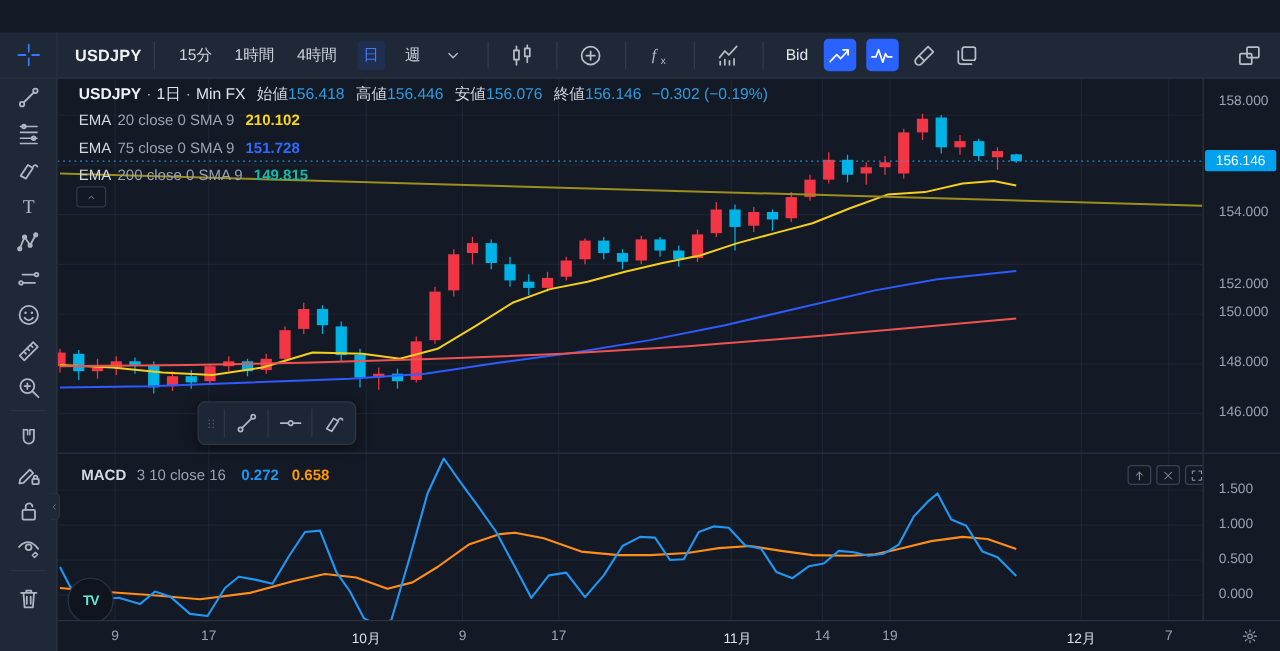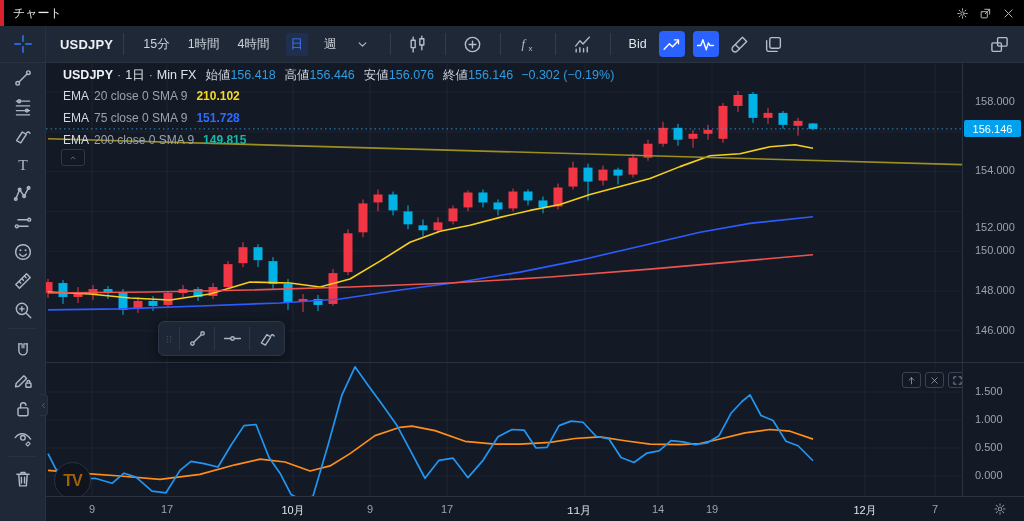--- a/index.html
+++ b/index.html
@@ -78,69 +78,40 @@
       border:1px solid #2e3748;border-radius:6px;box-shadow:0 2px 10px rgba(0,0,0,.55);z-index:7;}
   #float-bar .fcell{width:34px;height:35px;display:flex;align-items:center;justify-content:center;color:#aeb6c3;cursor:pointer;}
   #float-bar .fcell svg{width:19px;height:19px;}
   #float-bar .fhandle{width:20px;color:#5a6578;cursor:grab;}
   #float-bar .fhandle svg{width:10px;height:14px;}
   #float-bar .fsep{width:1px;height:23px;background:#2e3748;}
 
   
   #tv-logo{position:absolute;left:8px;top:399px;width:37px;height:37px;border-radius:50%;background:#10141e;
       border:1px solid #2a3240;display:flex;align-items:center;justify-content:center;z-index:5;cursor:pointer;
-      color:#a16207;font-weight:700;font-size:16px;letter-spacing:-1px;}
+      color:#5eead4;font-weight:700;font-size:11px;letter-spacing:-1px;}
 
   
   #price-axis{position:absolute;left:962px;top:63px;width:62px;height:433px;background:#131a25;border-left:1px solid #2a3240;z-index:4;cursor:ns-resize;}
   .ax-lbl{position:absolute;left:12px;font-size:11px;color:#9aa3b2;}
   #cur-price{position:absolute;left:1px;right:3px;height:17px;border-radius:2px;background:#00a2f0;color:#fff;
       font-size:11px;display:flex;align-items:center;justify-content:center;}
 
   
   #time-axis{position:absolute;left:46px;right:0;bottom:0;height:25px;background:#131a25;border-top:1px solid #2a3240;z-index:4;cursor:ew-resize;}
   .tx-lbl{position:absolute;top:6px;font-size:11px;color:#9aa3b2;transform:translateX(-50%);}
   .tx-lbl.major{color:#dde2e9;}
   #ta-gear{position:absolute;right:17px;top:5px;color:#8a93a3;width:14px;height:14px;cursor:pointer;}
   #ta-gear svg{width:14px;height:14px;}
 </style>
 </head>
 <body>
 
 <div id="app">
 
-  <div id="titlebar">
-    <div class="accent"></div>
-    <div class="wtitle">チャート</div>
-    <div class="winbtns">
-        <div class="winbtn">
-          <span class="icon" style="display: flex;">
-            <svg viewBox="0 0 18 18">
-              <circle cx="9" cy="9" r="2.3"></circle>
-              <path d="M9 2.4v2.1M9 13.5v2.1M2.4 9h2.1M13.5 9h2.1M4.3 4.3l1.5 1.5M12.2 12.2l1.5 1.5M13.7 4.3l-1.5 1.5M5.8 12.2l-1.5 1.5"></path>
-            </svg>
-          </span>
-        </div>
-        <div class="winbtn">
-          <span class="icon" style="display: flex;">
-            <svg viewBox="0 0 18 18">
-              <rect x="3" y="6.5" width="8.5" height="8.5" rx="1"></rect>
-              <path d="M8 3.2h6.8V10M14.5 3.5L8.8 9.2"></path>
-            </svg>
-          </span>
-        </div>
-        <div class="winbtn">
-          <span class="icon" style="display: flex;">
-            <svg viewBox="0 0 18 18">
-              <path d="M4 4l10 10M14 4L4 14"></path>
-            </svg>
-          </span>
-        </div>
-      </div>
-  </div>
 
   <div id="toolbar">
     <div class="tb-symbol">USDJPY</div>
     <div class="tb-sep"></div>
     <div id="intervals" style="display:flex;align-items:center;">
         <div class="ivl">15分</div>
         <div class="ivl">1時間</div>
         <div class="ivl">4時間</div>
         <div class="ivl active">日</div>
         <div class="ivl">週</div>
@@ -528,20 +499,26 @@
         <div class="ind-row" style="top: 70px;"><span class="nm">EMA</span><span class="pr">200 close 0 SMA 9</span><span class="vl" style="color:#14b8a6">149.815</span></div>
       </div>
     <div id="legend-collapse">
         <span class="icon" style="display: flex;">
           <svg viewBox="0 0 18 18">
             <path d="M4.5 11L9 6.5l4.5 4.5"></path>
           </svg>
         </span>
       </div>
 
+    <div id="macd-legend">
+      <span class="nm">MACD</span>
+      <span class="pr">3 10 close 16</span>
+      <span class="vl" id="macd-v1" style="margin-left: 9px; font-weight: 600; color: rgb(33, 150, 243);">0.272</span>
+      <span class="vl" id="macd-v2" style="margin-left: 7px; font-weight: 600; color: rgb(255, 152, 0);">0.658</span>
+    </div>
     <div id="macd-buttons">
         <div class="pane-btn">
           <span class="icon" style="display: flex;">
             <svg viewBox="0 0 18 18">
               <path d="M9 14.5v-10M5 8.5L9 4.5l4 4"></path>
             </svg>
           </span>
         </div>
         <div class="pane-btn">
           <span class="icon" style="display: flex;">
@@ -602,21 +579,21 @@
         </div>
       </div>
 
     <div id="tv-logo">TV</div>
   </div>
 
   <div id="pane-sep"></div>
 
   <div id="price-axis">
     <div id="cur-price" style="top: 57px; background: rgb(0, 162, 240);">156.146</div>
-  <div class="ax-lbl" style="top: 32px;">158.000</div>
+  <div class="ax-lbl" style="top: 12px;">158.000</div>
       <div class="ax-lbl" style="top: 101px;">154.000</div>
       <div class="ax-lbl" style="top: 158px;">152.000</div>
       <div class="ax-lbl" style="top: 181px;">150.000</div>
       <div class="ax-lbl" style="top: 221px;">148.000</div>
       <div class="ax-lbl" style="top: 261px;">146.000</div>
       <div class="ax-lbl" style="top: 322px;">1.500</div>
       <div class="ax-lbl" style="top: 350px;">1.000</div>
       <div class="ax-lbl" style="top: 378px;">0.500</div>
       <div class="ax-lbl" style="top: 406px;">0.000</div>
     </div>
@@ -628,20 +605,20 @@
             <circle cx="9" cy="9" r="2.3"></circle>
             <path d="M9 2.4v2.1M9 13.5v2.1M2.4 9h2.1M13.5 9h2.1M4.3 4.3l1.5 1.5M12.2 12.2l1.5 1.5M13.7 4.3l-1.5 1.5M5.8 12.2l-1.5 1.5"></path>
           </svg>
         </span>
       </div>
   <div class="tx-lbl" style="left: 46px;">9</div>
       <div class="tx-lbl" style="left: 121px;">17</div>
       <div class="tx-lbl major" style="left: 247px;">10月</div>
       <div class="tx-lbl" style="left: 324px;">9</div>
       <div class="tx-lbl" style="left: 401px;">17</div>
-      <div class="tx-lbl major" style="left: 533px; font-family: Liberation Mono, monospace;">11月</div>
+      <div class="tx-lbl major" style="left: 544px;">11月</div>
       <div class="tx-lbl" style="left: 612px;">14</div>
       <div class="tx-lbl" style="left: 666px;">19</div>
       <div class="tx-lbl major" style="left: 819px;">12月</div>
       <div class="tx-lbl" style="left: 889px;">7</div>
     </div>
 
 </div>
 
 </body></html>

